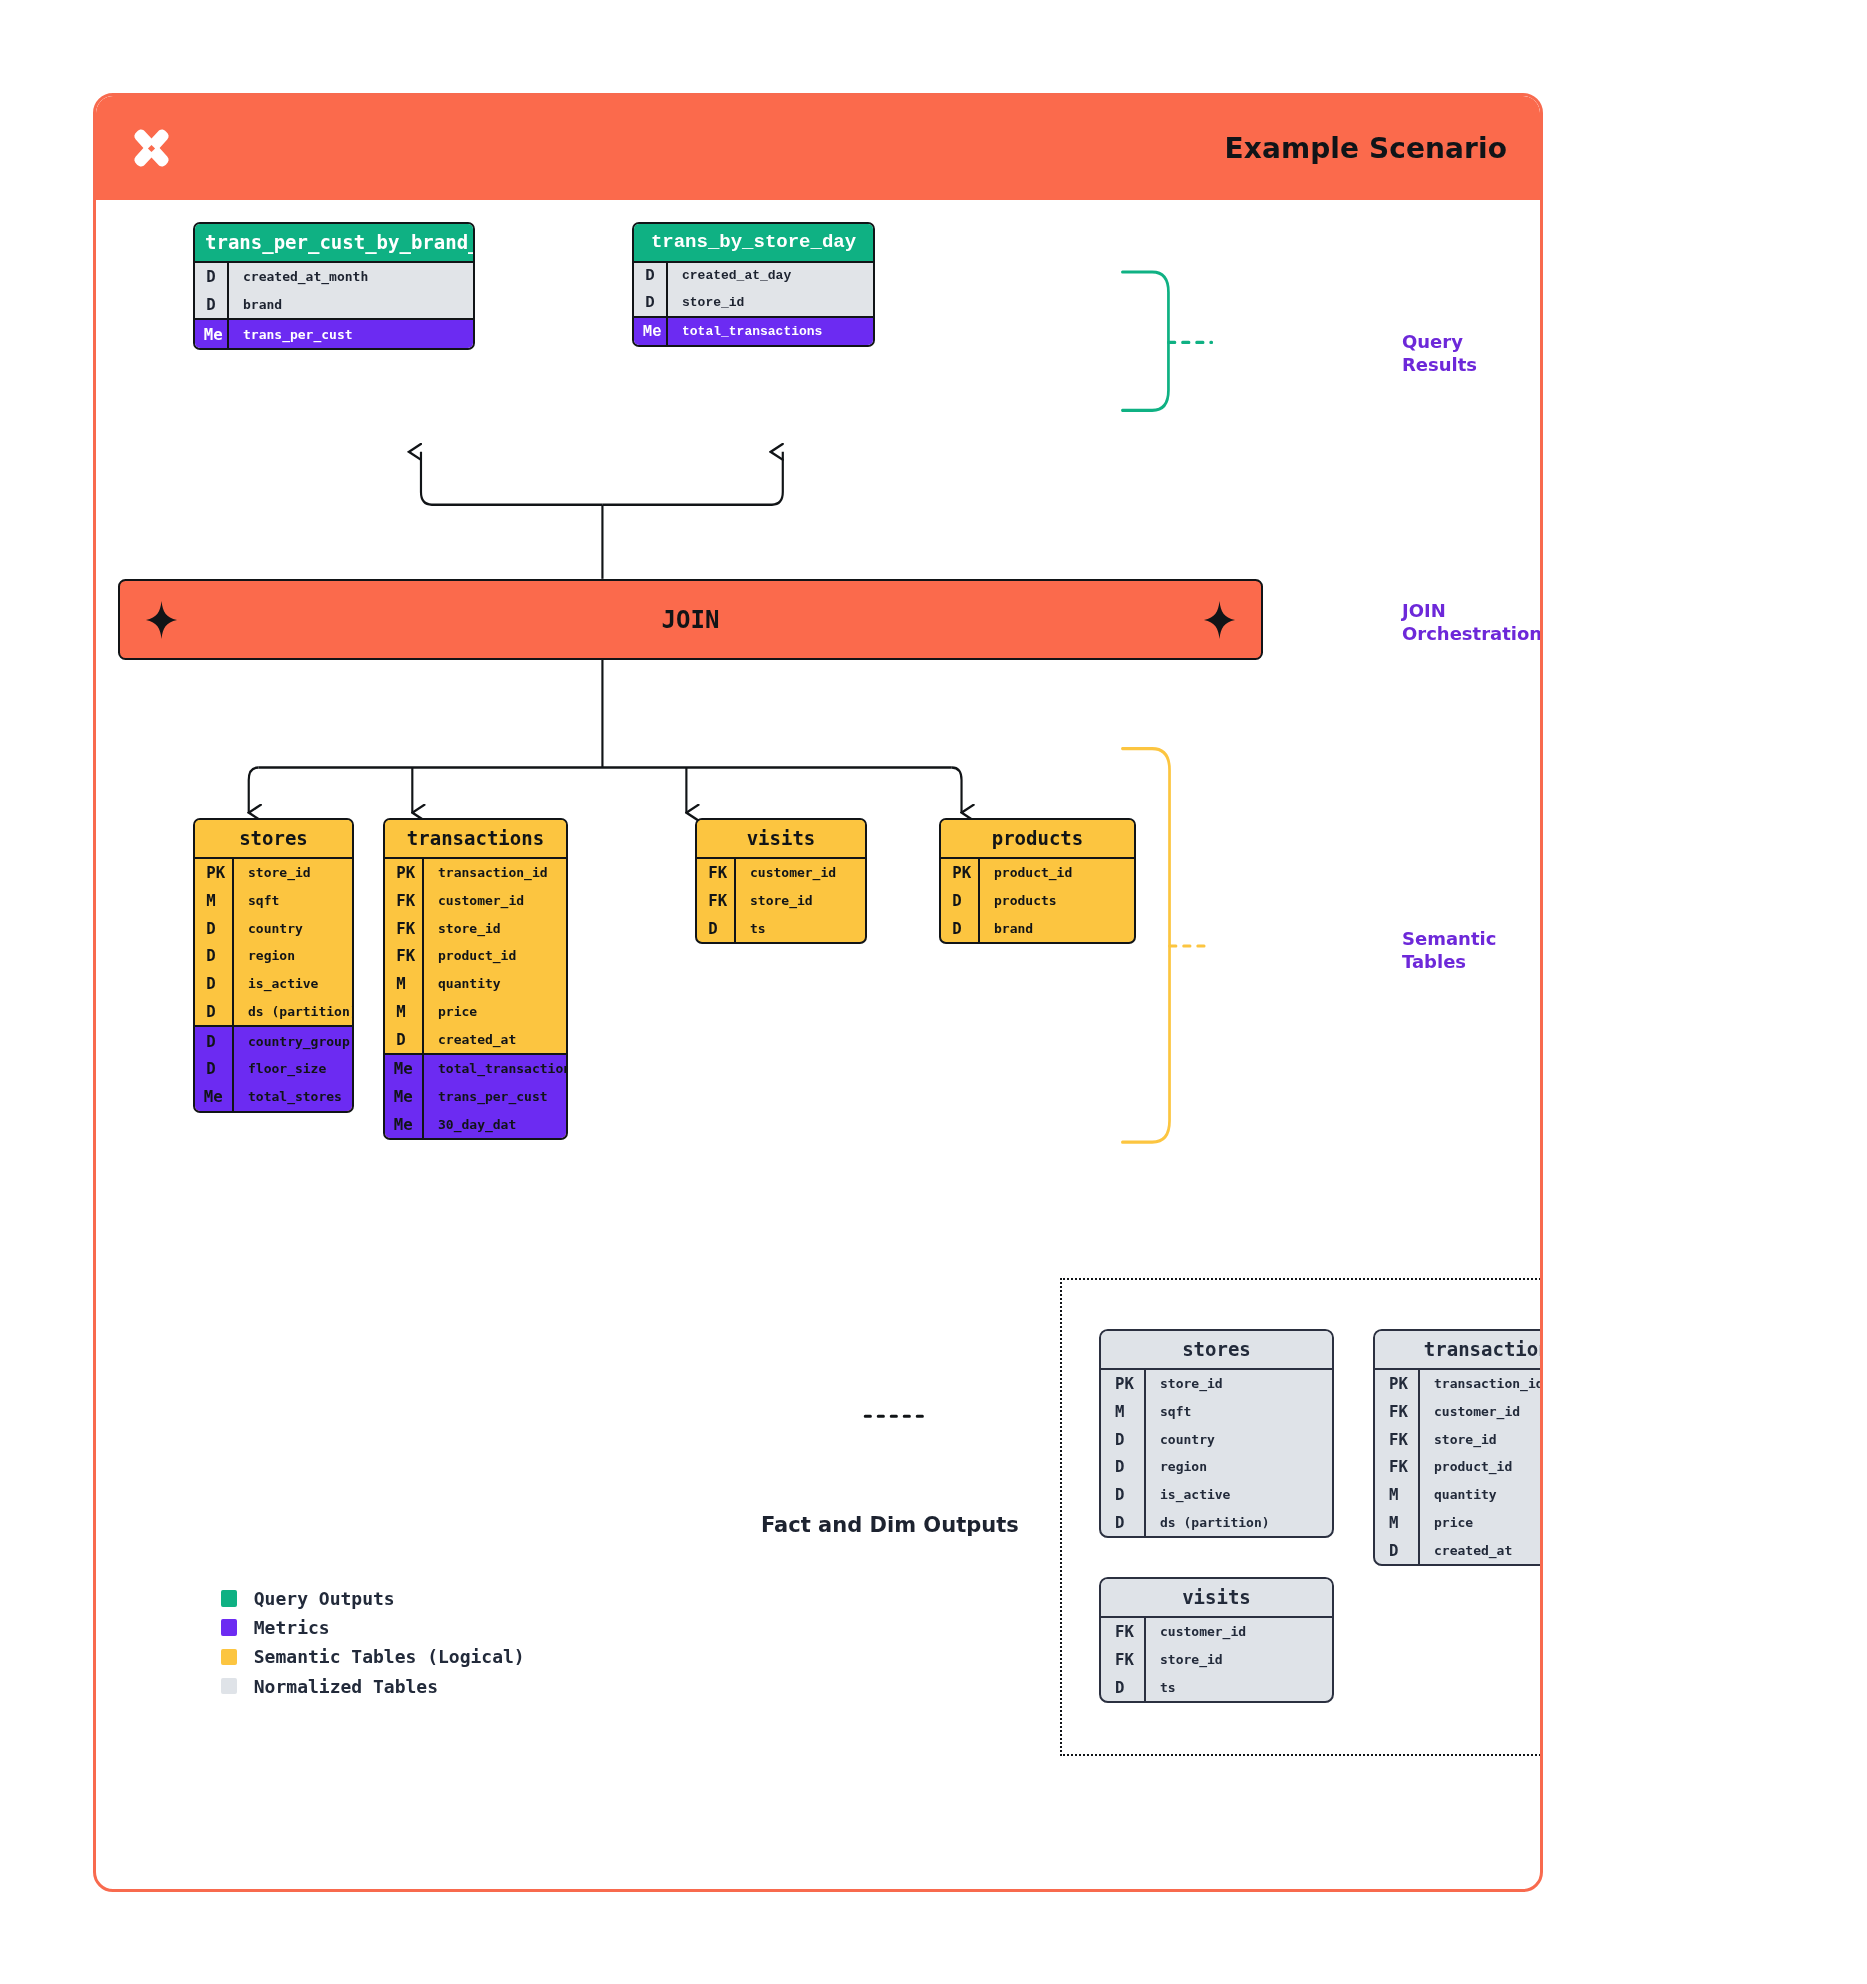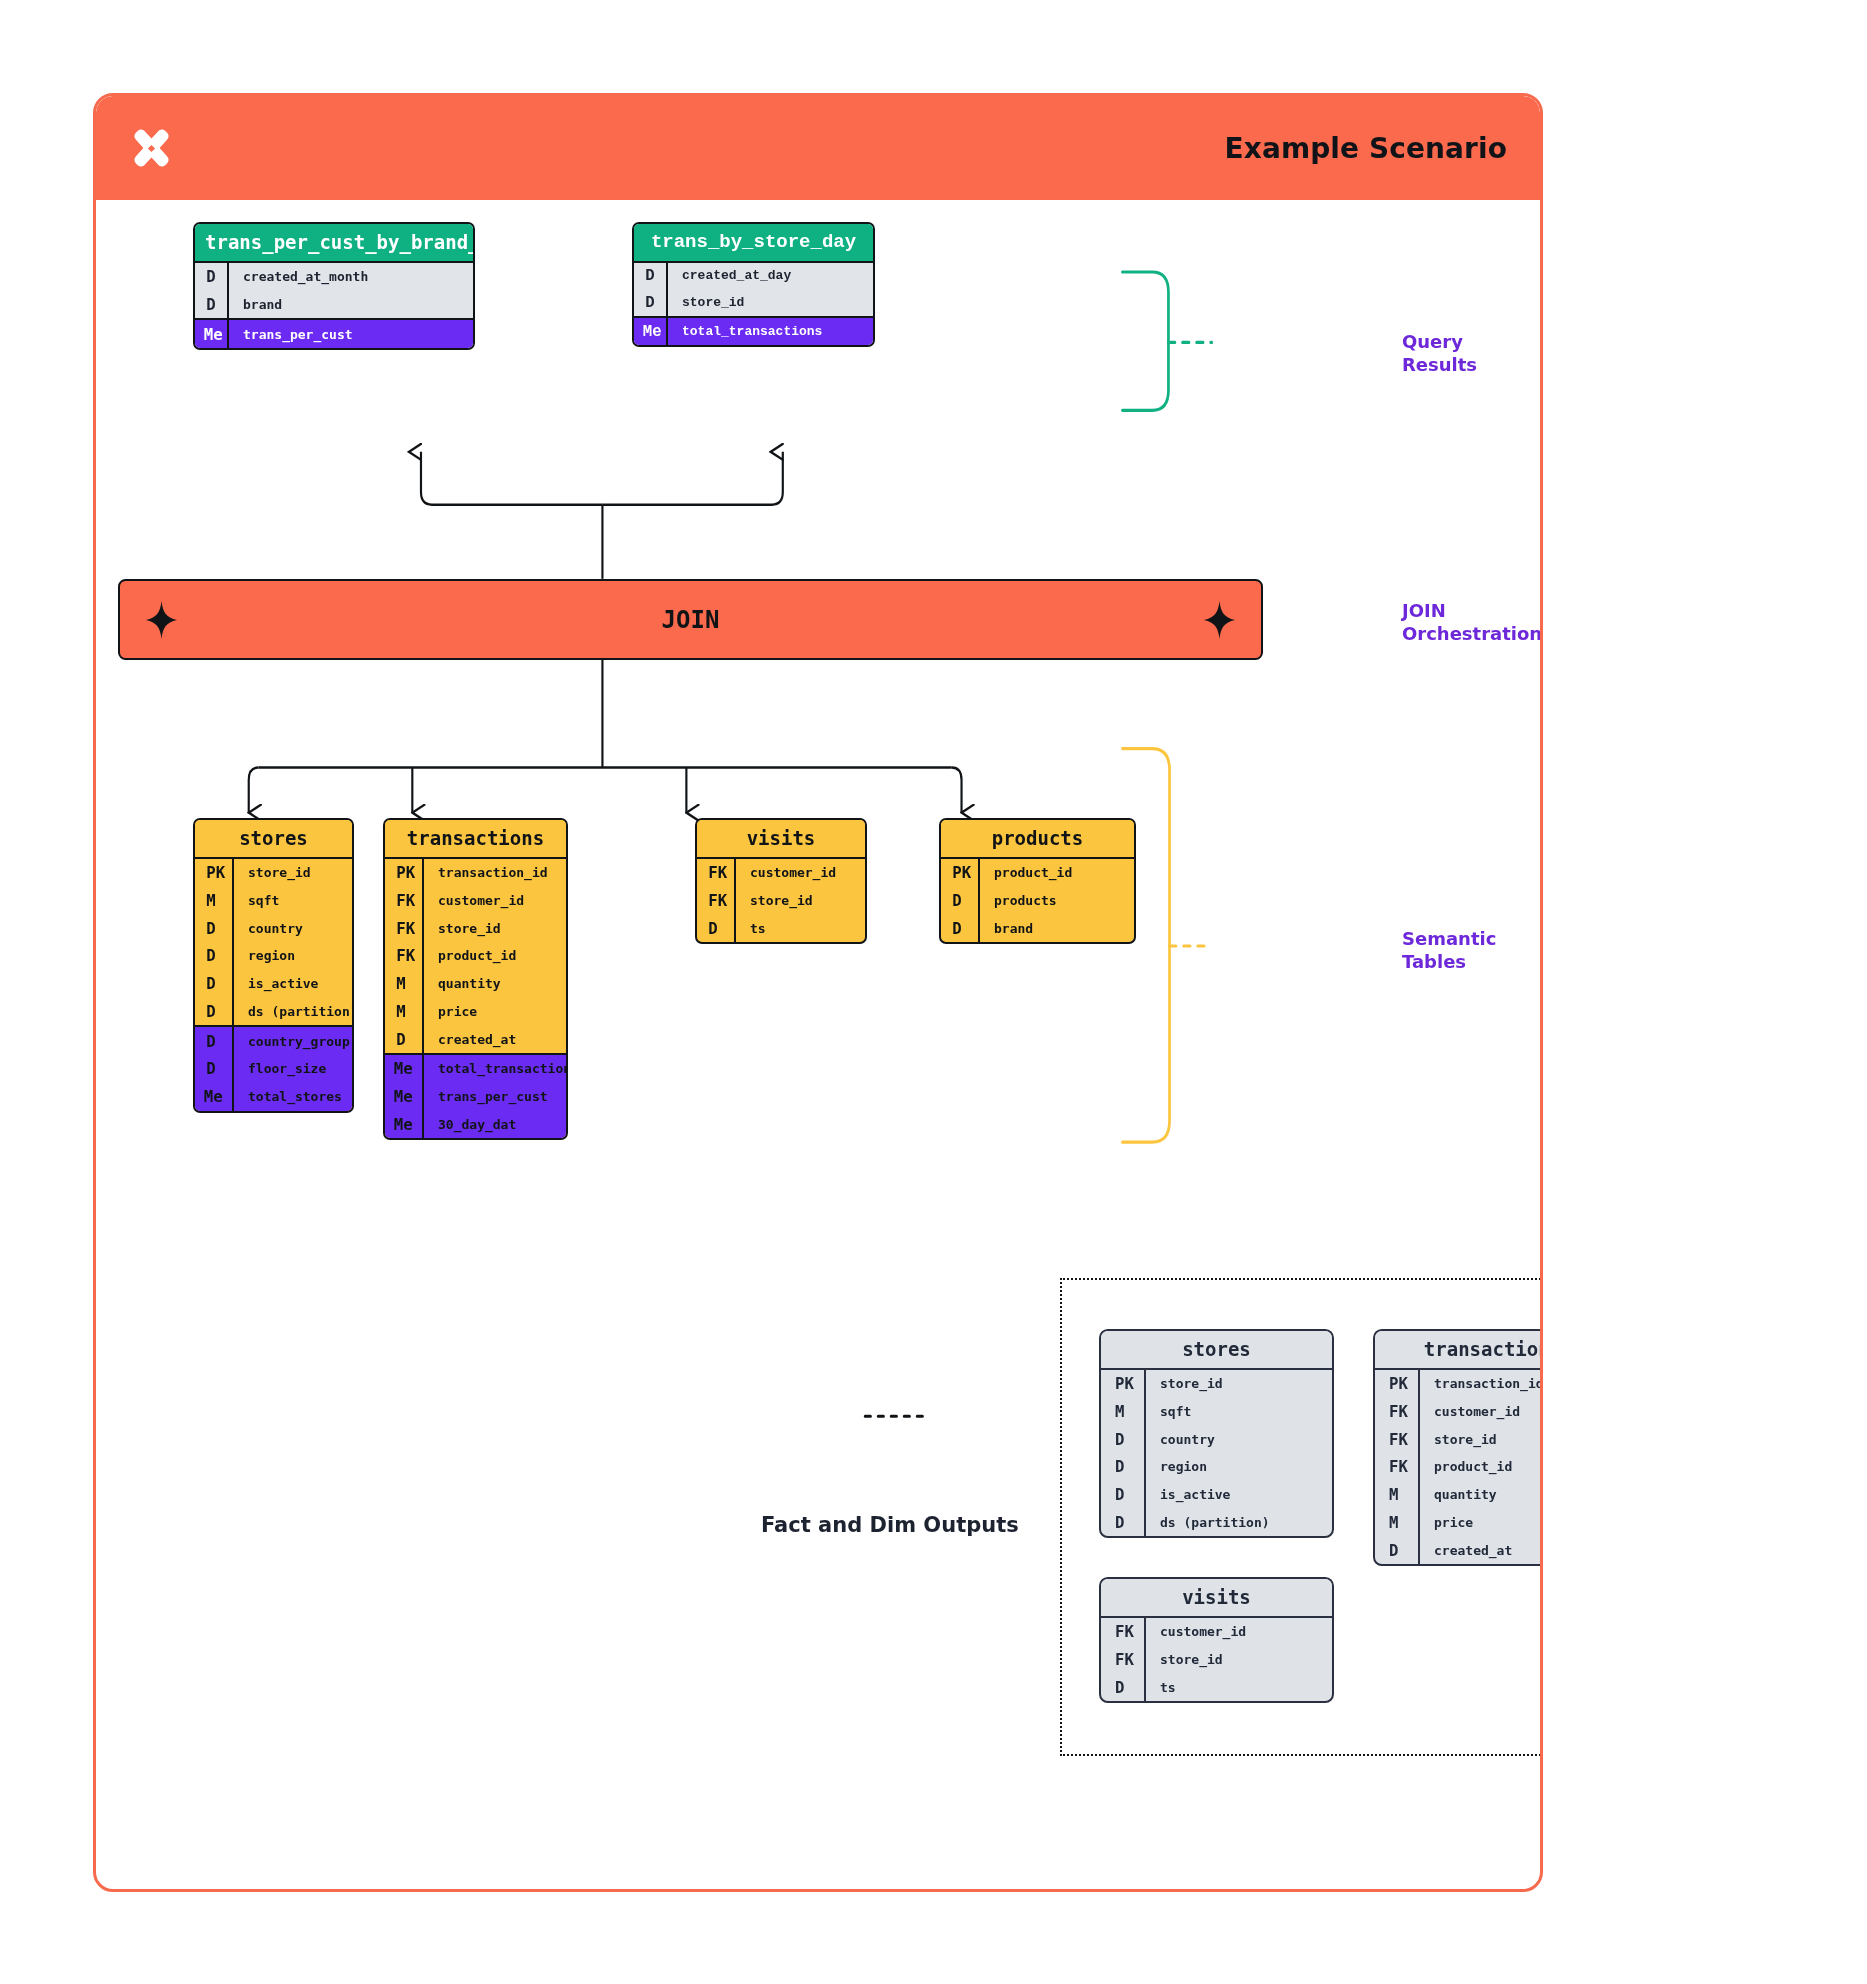--- a/index.html
+++ b/index.html
@@ -451,15 +451,33 @@
           <span class="k" style="width:45px;padding-left:14px;">FK</span>
           <span class="v">store_id</span>
         </div>
       <div class="row">
           <span class="k" style="width:45px;padding-left:14px;">D</span>
           <span class="v">ts</span>
         </div>
     </div>
   </div>
 
+  <div id="legend">
+    <div class="leg-row">
+      <span class="leg-sw" style="background:#0fb183;"></span>
+      <span class="leg-txt">Query Outputs</span>
+    </div>
+    <div class="leg-row">
+      <span class="leg-sw" style="background:#6c2bf2;"></span>
+      <span class="leg-txt">Metrics</span>
+    </div>
+    <div class="leg-row">
+      <span class="leg-sw" style="background:#fcc540;"></span>
+      <span class="leg-txt">Semantic Tables (Logical)</span>
+    </div>
+    <div class="leg-row">
+      <span class="leg-sw" style="background:#dfe3e8;"></span>
+      <span class="leg-txt">Normalized Tables</span>
+    </div>
+  </div>
 
 </div>
 
 
 </body></html>

